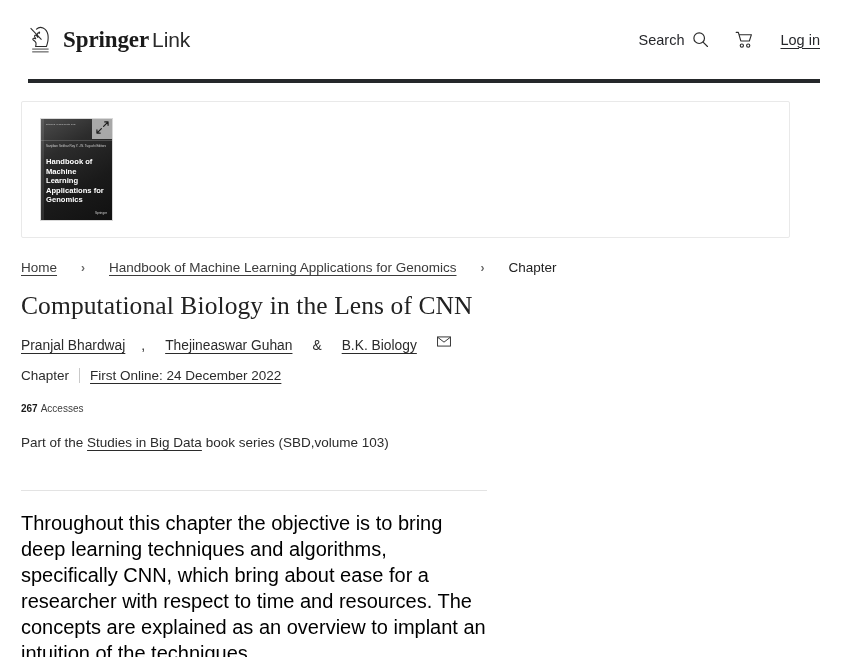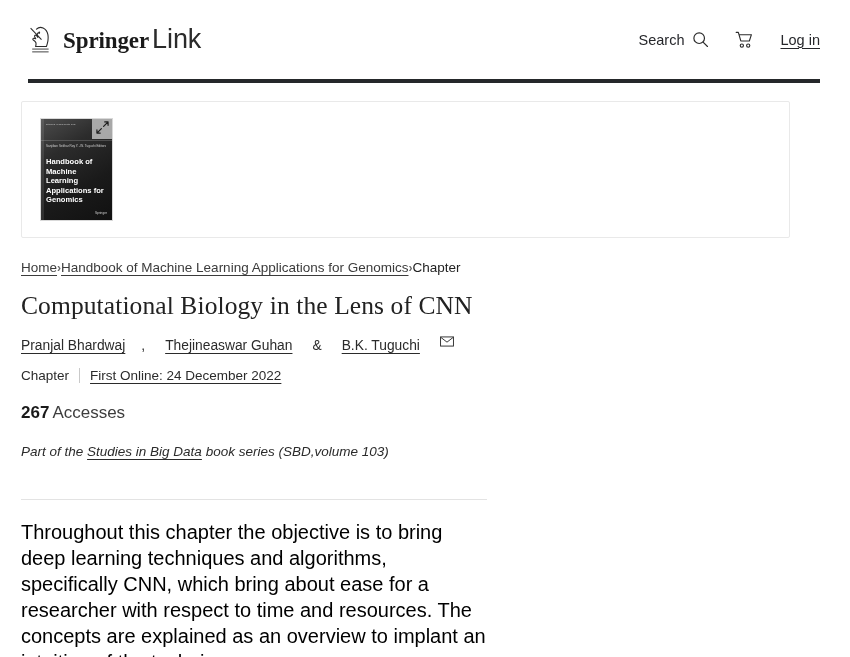--- a/index.html
+++ b/index.html
@@ -58,21 +58,21 @@
     letter-spacing: -0.1px;
     color: #1a1a1a;
     white-space: nowrap;
   }
   .brand-text b {
     font-weight: 700;
   }
   .brand-text span.light {
     font-family: "Liberation Sans", sans-serif;
     font-weight: 400;
-    font-size: 27px;
+    font-size: 21px;
     color: #2b2b2b;
     margin-left: 3px;
   }
 
   .header-right {
     display: flex;
     align-items: center;
     gap: 26px;
   }
   .hdr-link {
@@ -214,21 +214,21 @@
     margin-left: 3px;
   }
 
   
   .breadcrumb {
     margin-top: 22px;
     font-size: 13.5px;
     color: #3b3b3b;
     display: flex;
     align-items: center;
-    gap: 0;
+    gap: 24px;
     flex-wrap: nowrap;
   }
   .crumb-link {
     color: #3b3b3b;
     text-decoration: underline;
     text-underline-offset: 2.5px;
     text-decoration-thickness: 1px;
     cursor: pointer;
   }
   .crumb-sep {
@@ -294,34 +294,33 @@
   .meta-link {
     color: #2b2b2b;
     text-decoration: underline;
     text-underline-offset: 2.5px;
     text-decoration-thickness: 1px;
     cursor: pointer;
   }
 
   .accesses {
     margin-top: 20px;
-    font-size: 17px;
+    font-size: 10px;
     color: #3d3d3d;
   }
   .accesses b {
     color: #1a1a1a;
     font-weight: 700;
     margin-right: 3px;
   }
 
   .series-line {
     margin-top: 21px;
     font-size: 13.5px;
     color: #2b2b2b;
-    font-style: italic;
   }
   .series-link {
     color: #2b2b2b;
     text-decoration: underline;
     text-underline-offset: 2.5px;
     text-decoration-thickness: 1px;
     cursor: pointer;
   }
 
   
@@ -430,21 +429,21 @@
       <span class="crumb-current">Chapter</span>
     </nav>
 
     <h1 class="chapter-title">Computational Biology in the Lens of CNN</h1>
 
     <div class="authors">
       <a class="author-link">Pranjal Bhardwaj</a>
         <span class="author-sep">,</span>
       <a class="author-link">Thejineaswar Guhan</a>
       <span class="amp">&amp;</span>
-      <a class="author-link">B.K. Tuguchi</a>
+      <a class="author-link">B.K. Biology</a>
       <span class="mail-icon">
         <svg width="14" height="11" viewBox="0 0 15 11" xmlns="http://www.w3.org/2000/svg">
           <rect x="0.6" y="0.6" width="13.8" height="9.8" fill="none" stroke="#2b2b2b" stroke-width="1"></rect>
           <path d="M0.9 1.1 L7.5 6.2 L14.1 1.1" fill="none" stroke="#2b2b2b" stroke-width="1"></path>
         </svg>
       </span>
     </div>
 
     <div class="chapter-meta">
       <span>Chapter</span>

